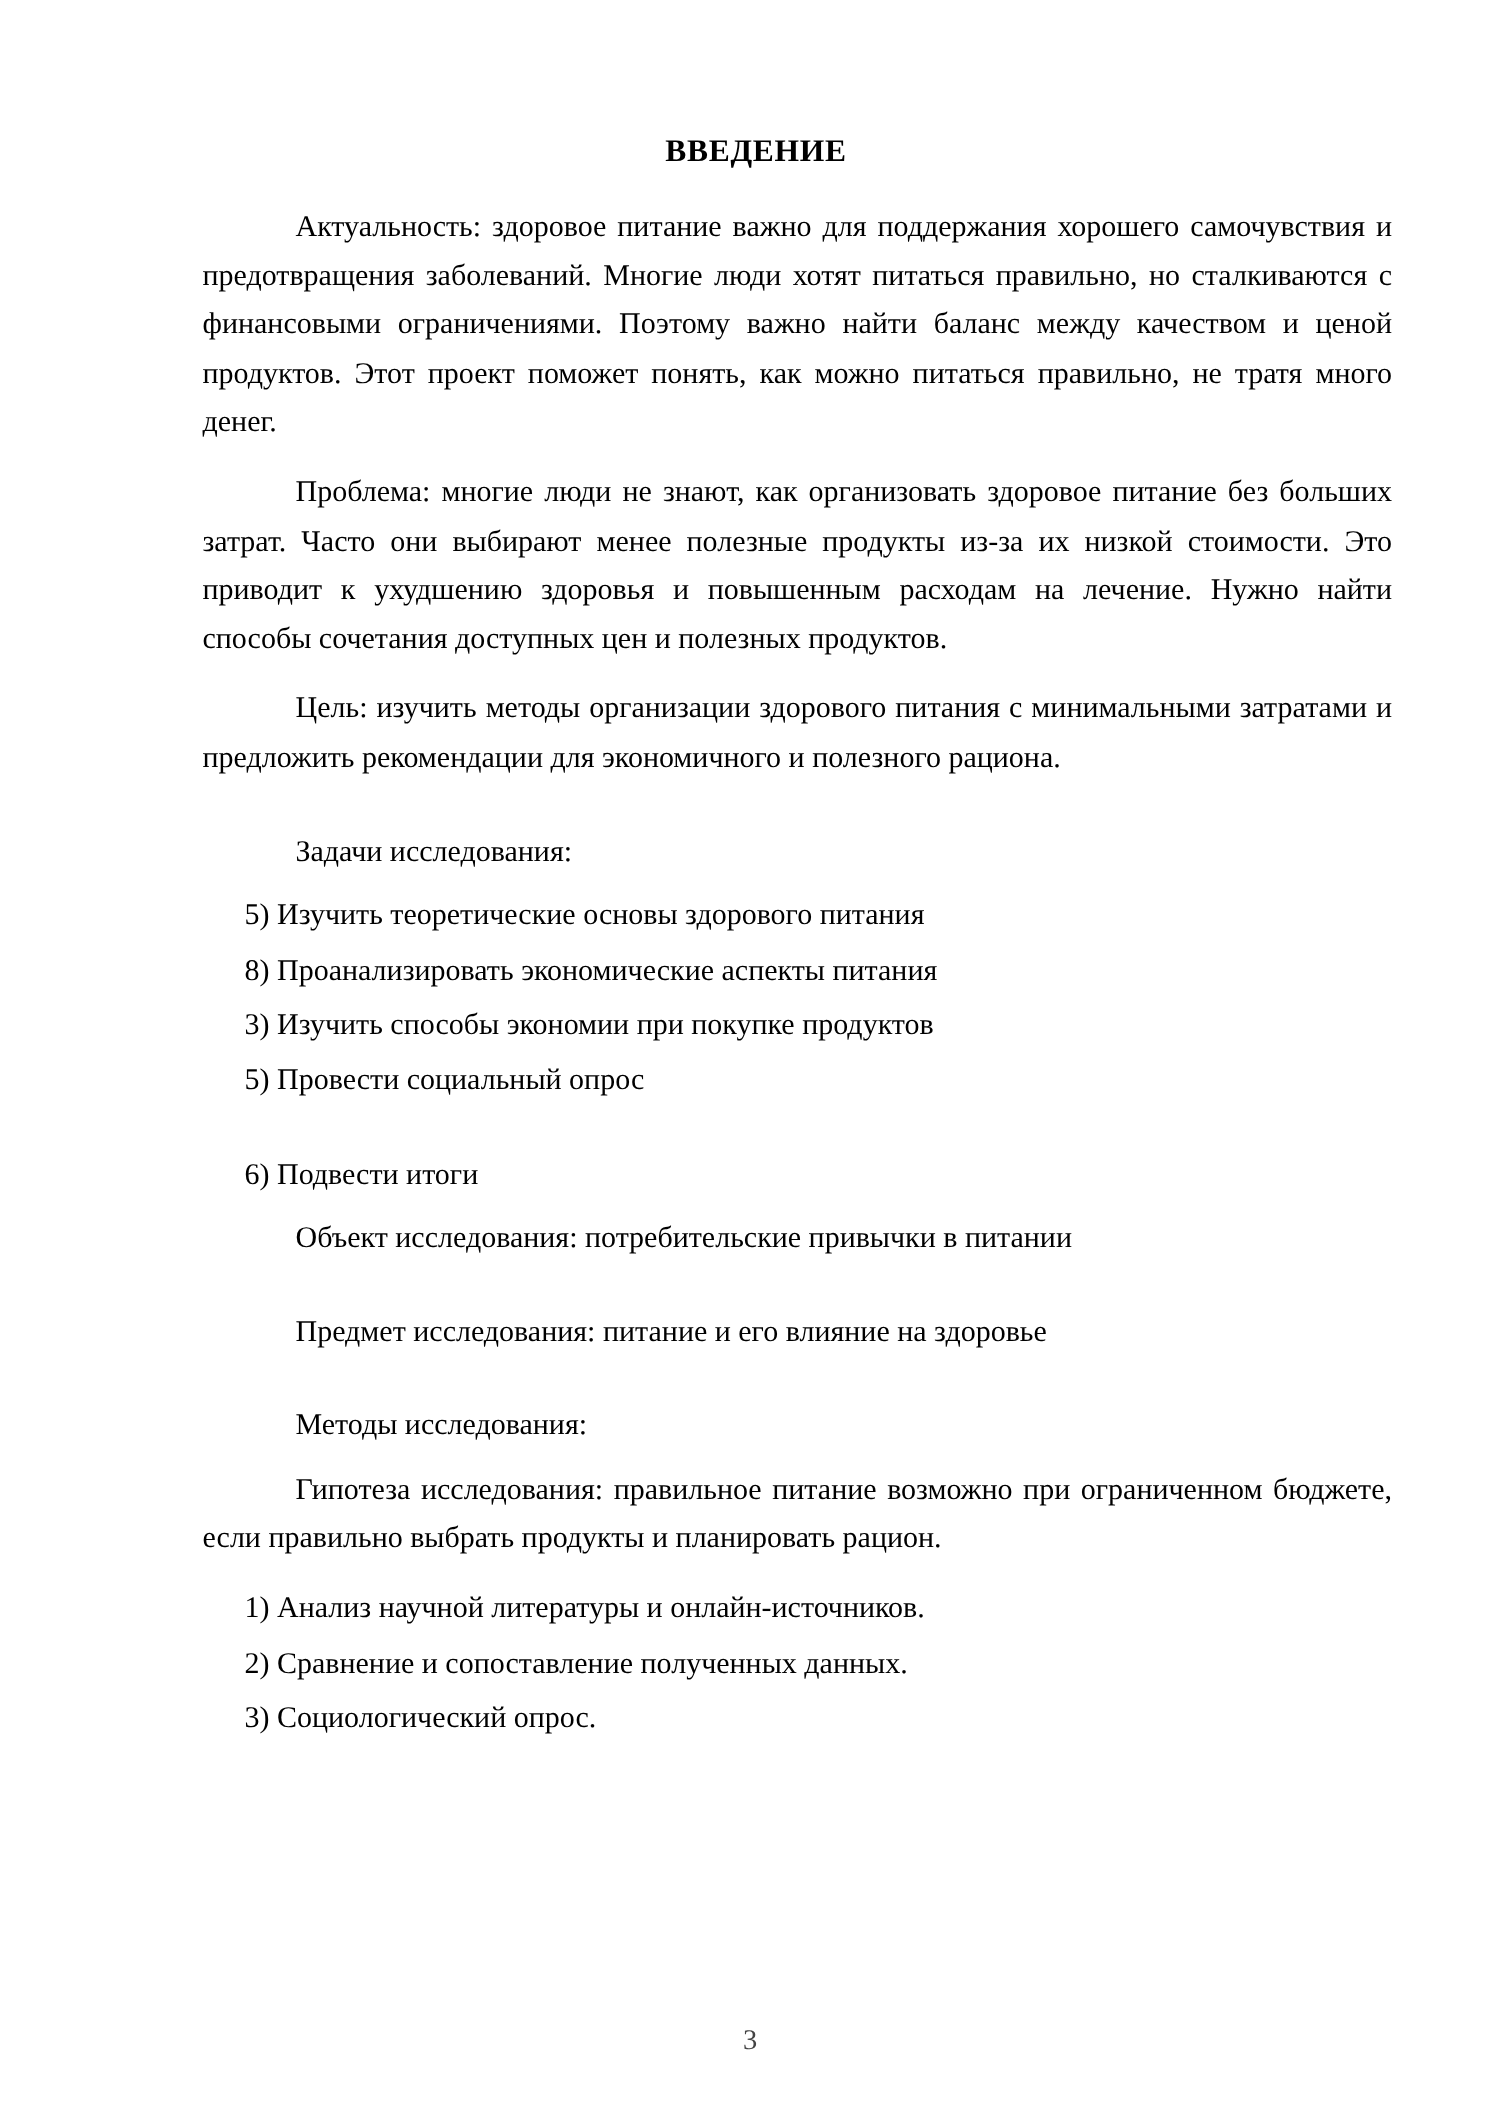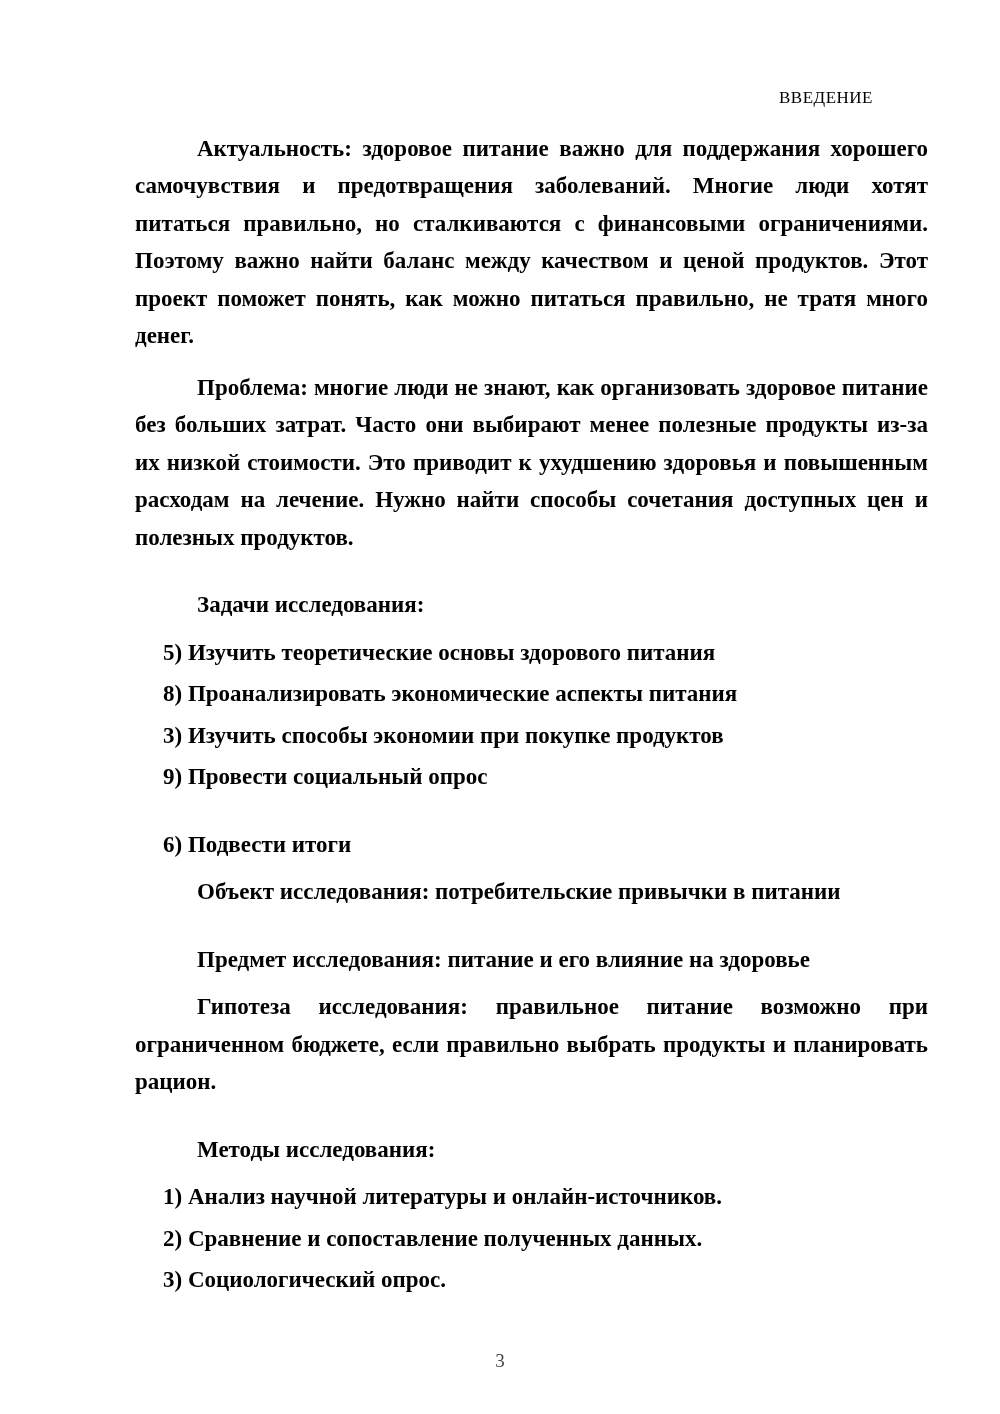--- a/index.html
+++ b/index.html
@@ -16,35 +16,34 @@
     overflow: hidden;
   }
   .page {
     box-sizing: border-box;
     width: 1000px;
     height: 1414px;
     padding: 88px 72px 40px 135px;
     position: relative;
   }
   .doc-title {
-    font-size: 17px;
-    font-weight: normal;
-    text-align: right;
+    font-size: 21px;
+    font-weight: bold;
+    text-align: center;
     letter-spacing: 0.5px;
     margin: 0 0 22px 0;
     padding-right: 55px;
   }
   p {
     margin: 0 0 2px 0;
-    font-size: 23px;
+    font-size: 20px;
     line-height: 1.63;
     text-align: justify;
     text-justify: inter-word;
     padding-right: 0;
-    font-weight: bold;
   }
   .indent {
     text-indent: 62px;
   }
   .list-item {
     text-indent: 0;
     padding-left: 28px;
     margin-bottom: 4px;
   }
   .sub-indent {
@@ -68,35 +67,36 @@
 <body>
 
 <div class="page">
 
   <h1 class="doc-title">ВВЕДЕНИЕ</h1>
 
   <p class="indent gap-m">Актуальность: здоровое питание важно для поддержания хорошего самочувствия и предотвращения заболеваний. Многие люди хотят питаться правильно, но сталкиваются с финансовыми ограничениями. Поэтому важно найти баланс между качеством и ценой продуктов. Этот проект поможет понять, как можно питаться правильно, не тратя много денег.</p>
 
   <p class="indent gap-m">Проблема: многие люди не знают, как организовать здоровое питание без больших затрат. Часто они выбирают менее полезные продукты из-за их низкой стоимости. Это приводит к ухудшению здоровья и повышенным расходам на лечение. Нужно найти способы сочетания доступных цен и полезных продуктов.</p>
 
+  <p class="indent gap-m">Цель: изучить методы организации здорового питания с минимальными затратами и предложить рекомендации для экономичного и полезного рациона.</p>
 
   <p class="indent gap-s">Задачи исследования:</p>
 
   <p class="list-item">5) Изучить теоретические основы здорового питания</p>
   <p class="list-item">8) Проанализировать экономические аспекты питания</p>
   <p class="list-item">3) Изучить способы экономии при покупке продуктов</p>
-  <p class="list-item">9) Провести социальный опрос</p>
+  <p class="list-item">5) Провести социальный опрос</p>
   <p class="list-item gap-s">6) Подвести итоги</p>
 
   <p class="sub-indent">Объект исследования: потребительские привычки в питании</p>
 
   <p class="sub-indent gap-s">Предмет исследования: питание и его влияние на здоровье</p>
 
+  <p class="indent gap-s">Методы исследования:</p>
+
   <p class="indent gap-m">Гипотеза исследования: правильное питание возможно при ограниченном бюджете, если правильно выбрать продукты и планировать рацион.</p>
-
-  <p class="indent gap-s">Методы исследования:</p>
 
   <p class="list-item">1) Анализ научной литературы и онлайн-источников.</p>
   <p class="list-item">2) Сравнение и сопоставление полученных данных.</p>
   <p class="list-item">3) Социологический опрос.</p>
 
   <div class="page-number">3</div>
 </div>
 
 </body></html>

